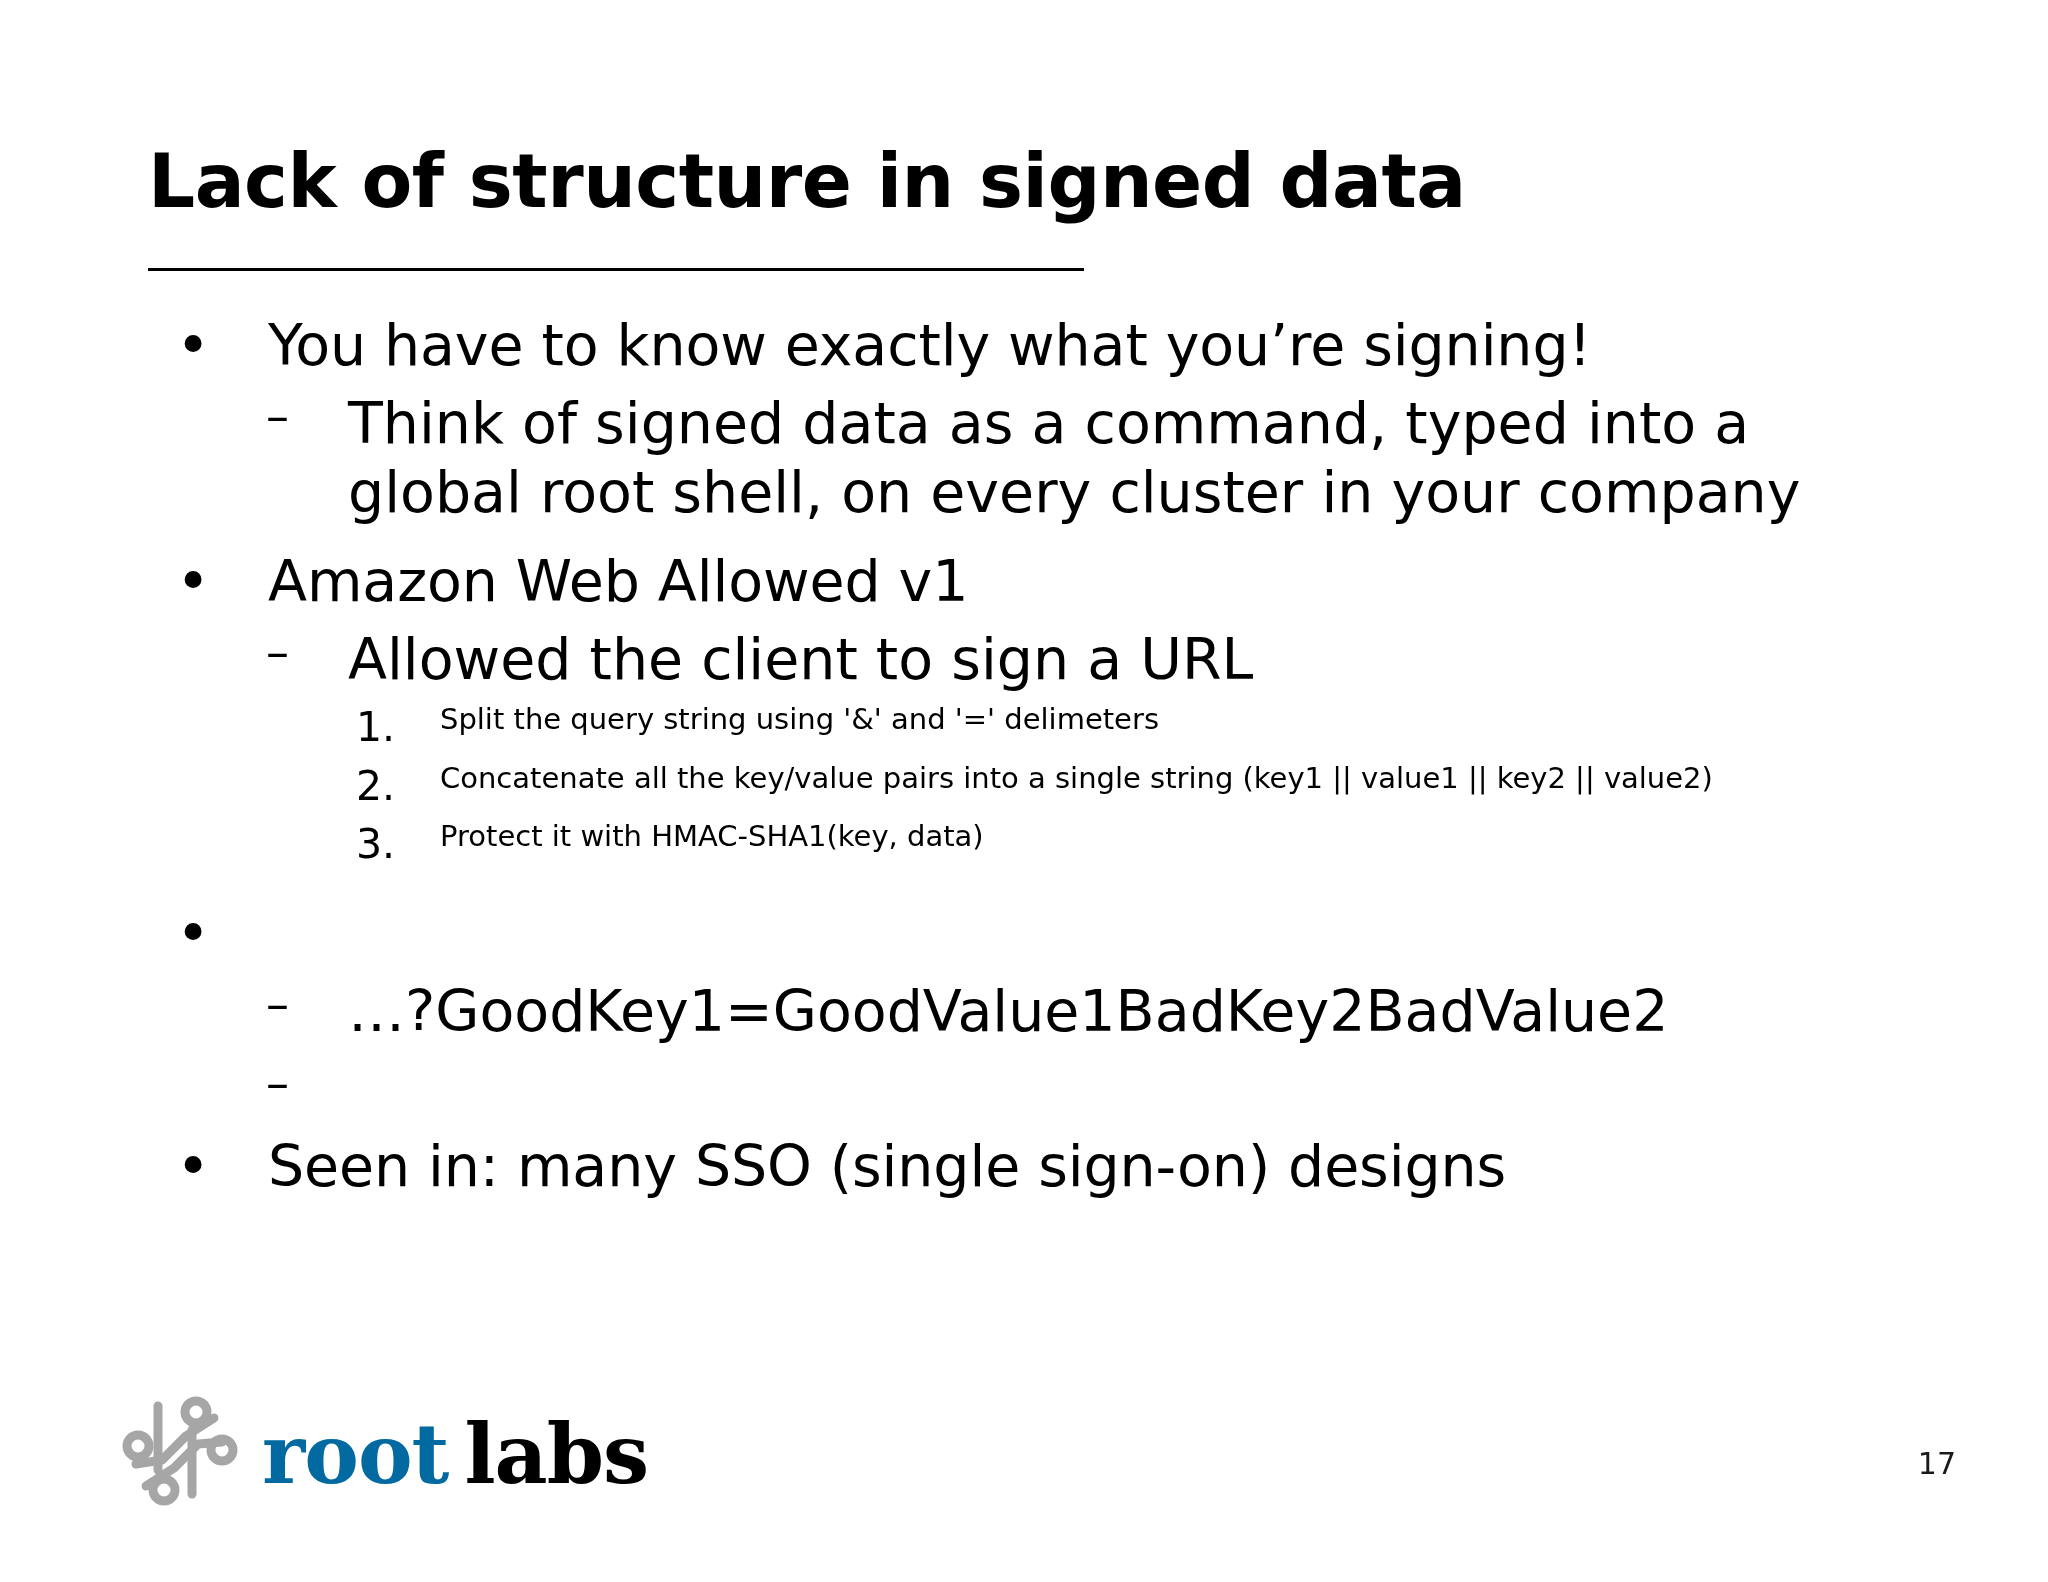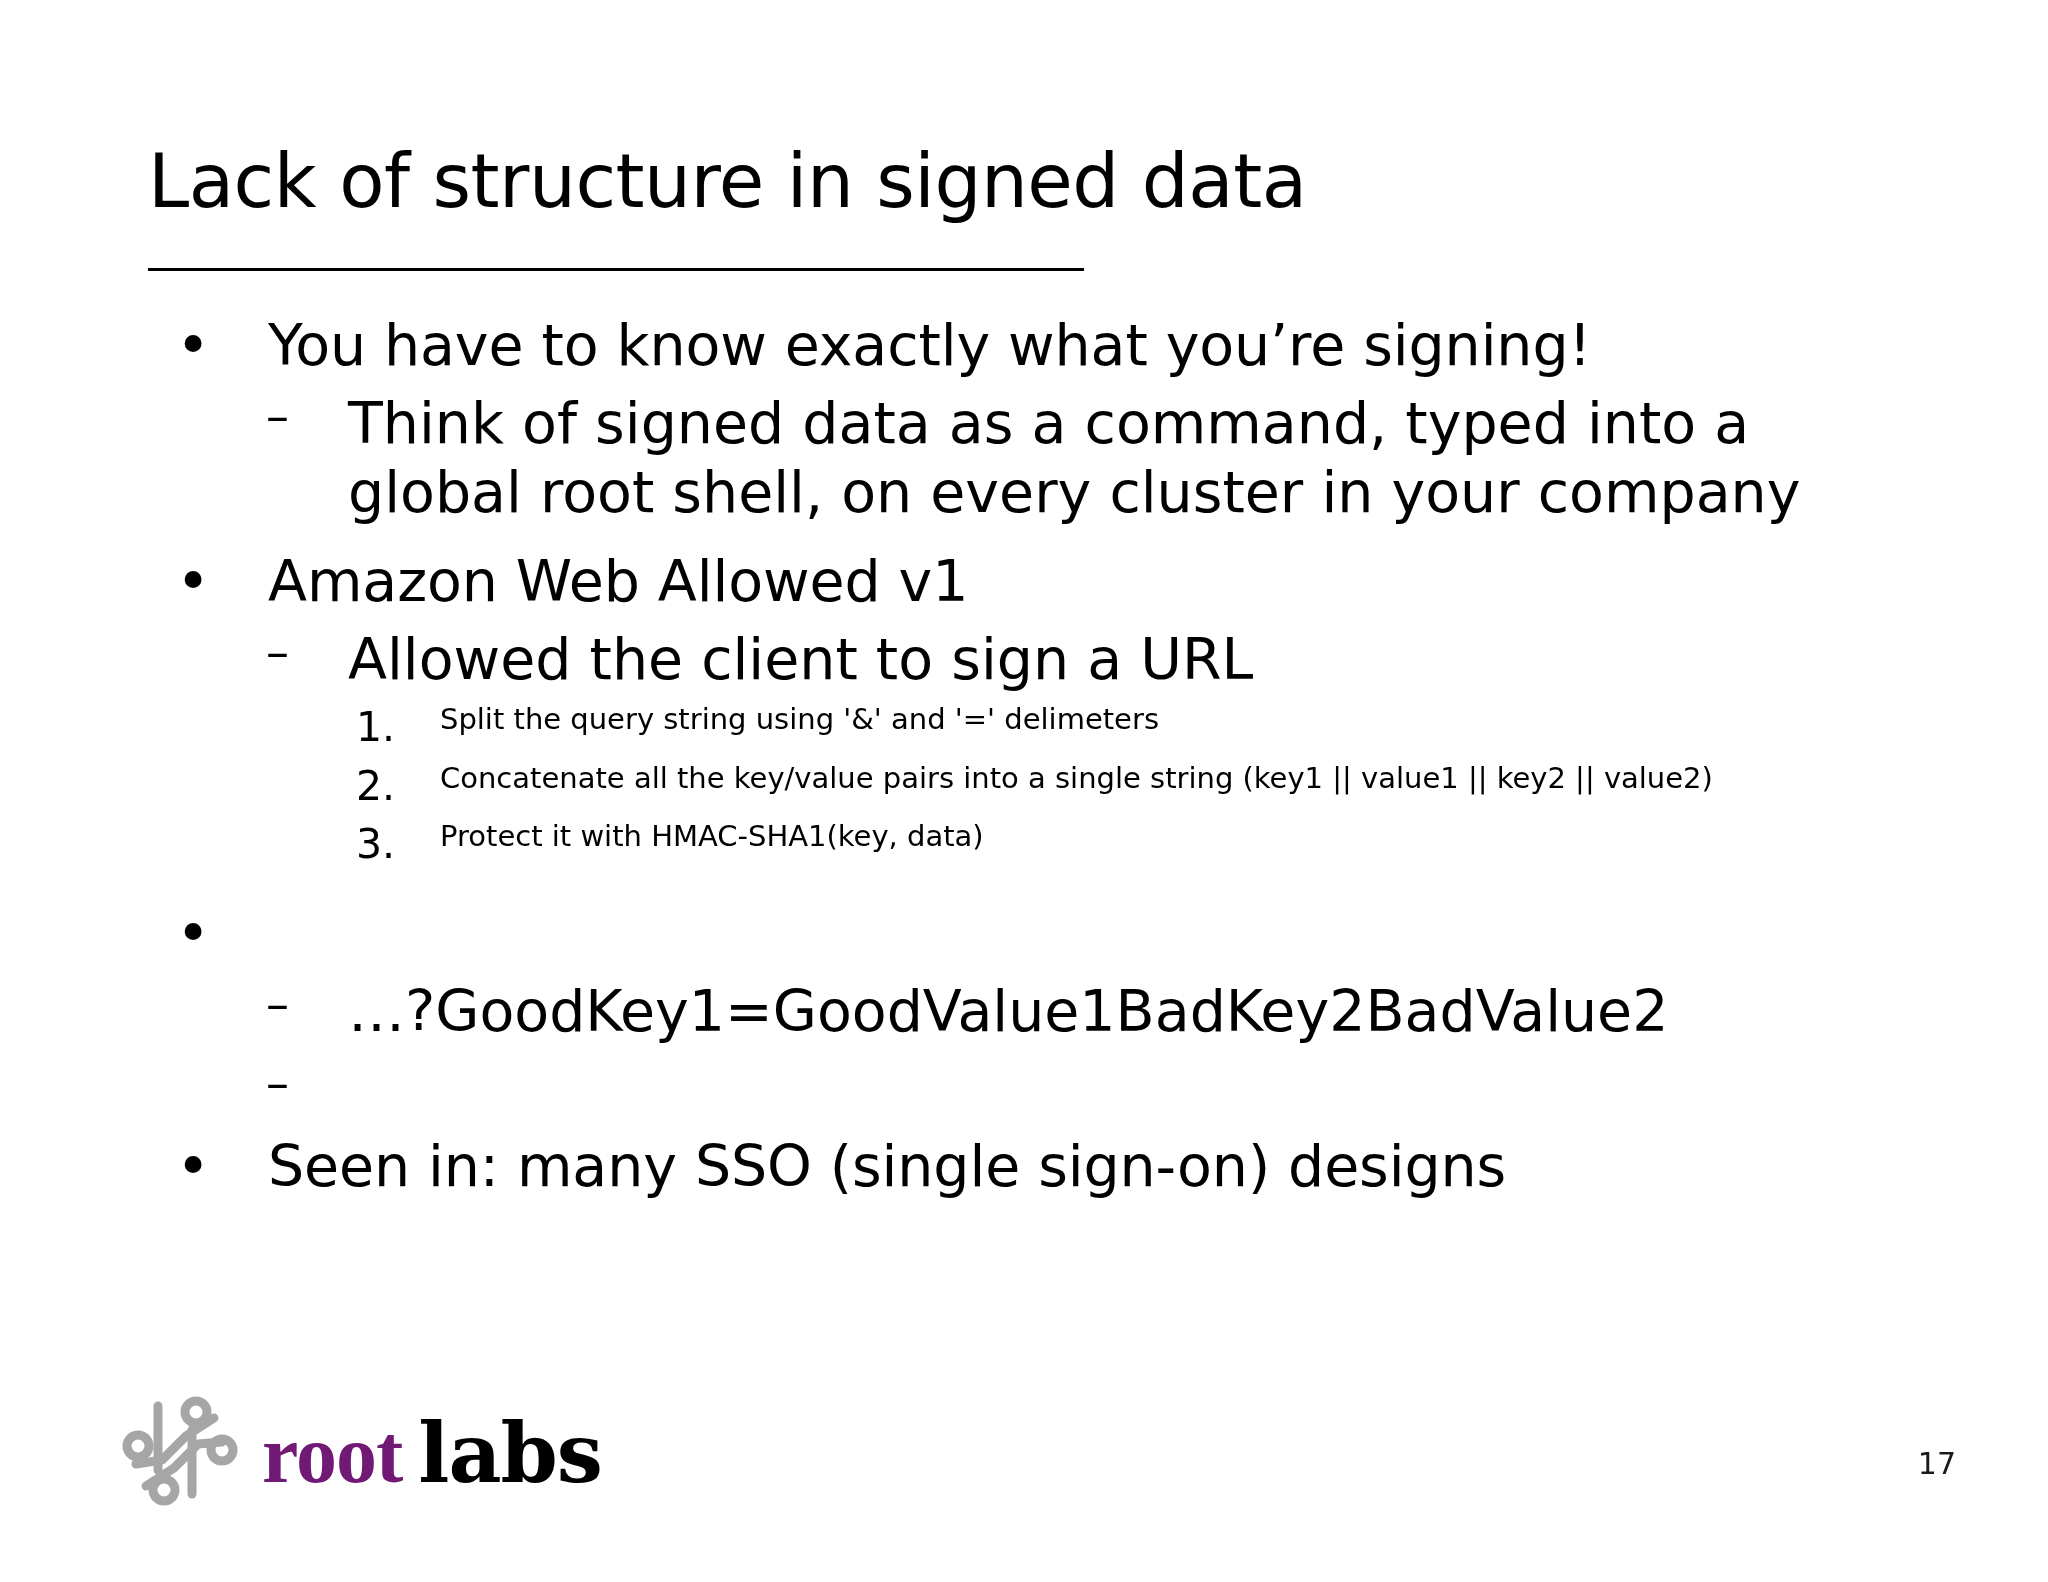--- a/index.html
+++ b/index.html
@@ -21,21 +21,21 @@
 
   
   #title-block {
     position: absolute;
     left: 148px;
     top: 142px;
     width: 1760px;
   }
   #slide-title {
     font-size: 74px;
-    font-weight: 400;
+    font-weight: 700;
     line-height: 1.08;
     letter-spacing: -0.5px;
     color: #000000;
     white-space: nowrap;
   }
   #title-rule {
     position: absolute;
     left: 148px;
     top: 268px;
     width: 936px;
@@ -137,21 +137,21 @@
     margin-left: 22px;
     font-family: "DejaVu Serif", serif;
     font-size: 82px;
     font-weight: 700;
     line-height: 1;
     letter-spacing: -1px;
     white-space: nowrap;
     position: relative;
     top: 2px;
   }
-  #logo-root { color: #701a75; font-family: Liberation Serif, serif; }
+  #logo-root { color: #0369a1; }
   #logo-labs { color: #000000; margin-left: 16px; }
 
   
   #page-number {
     position: absolute;
     right: 92px;
     top: 1446px;
     font-size: 30px;
     color: #1a1a1a;
     text-align: right;

